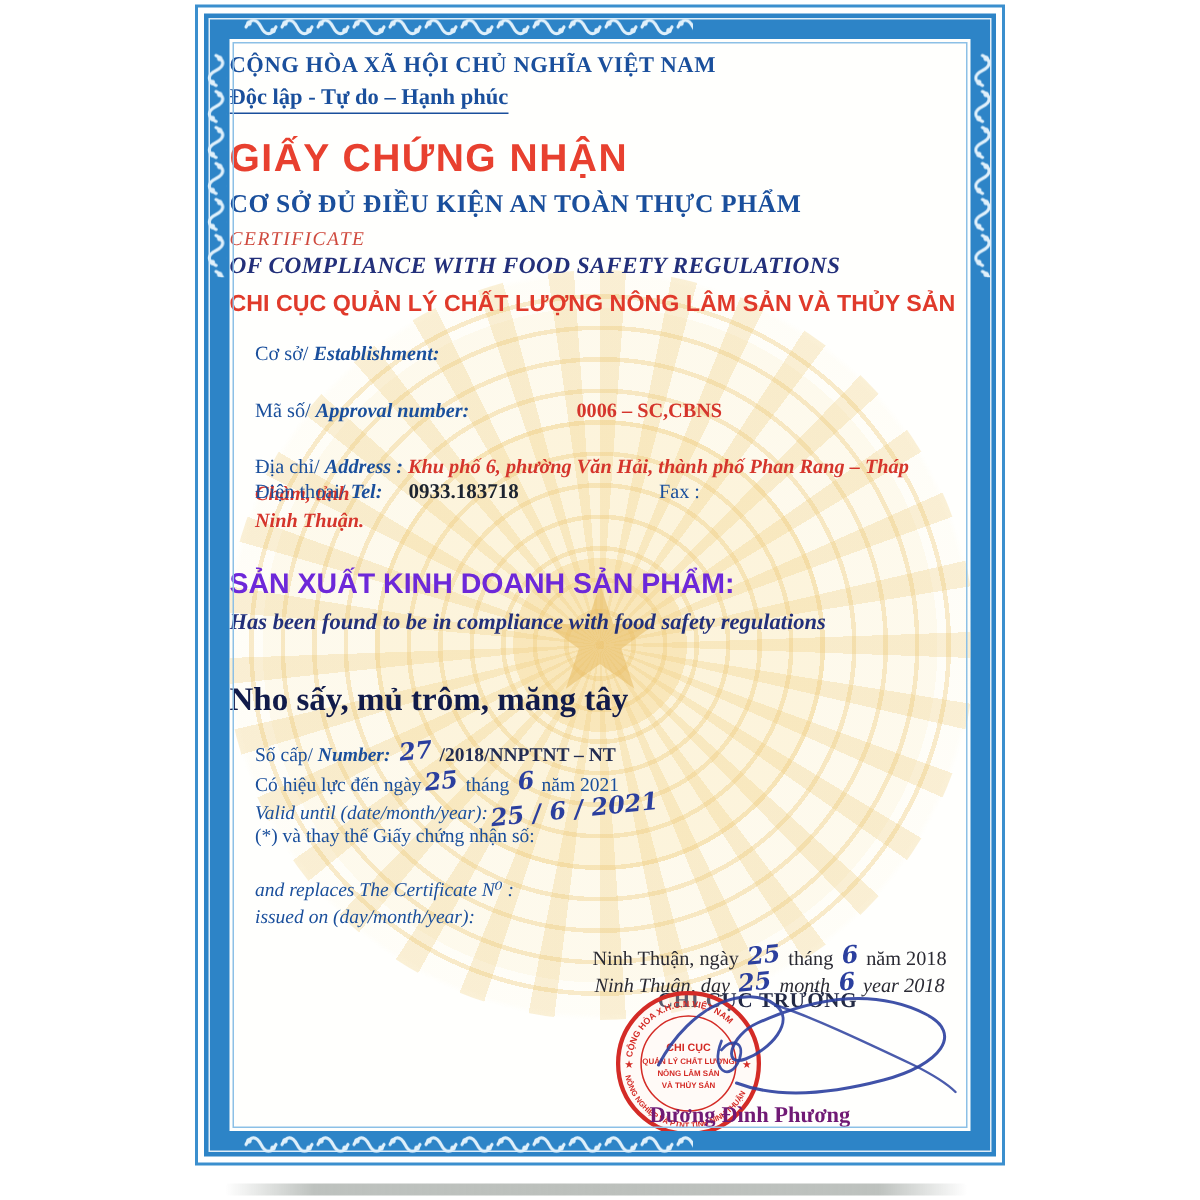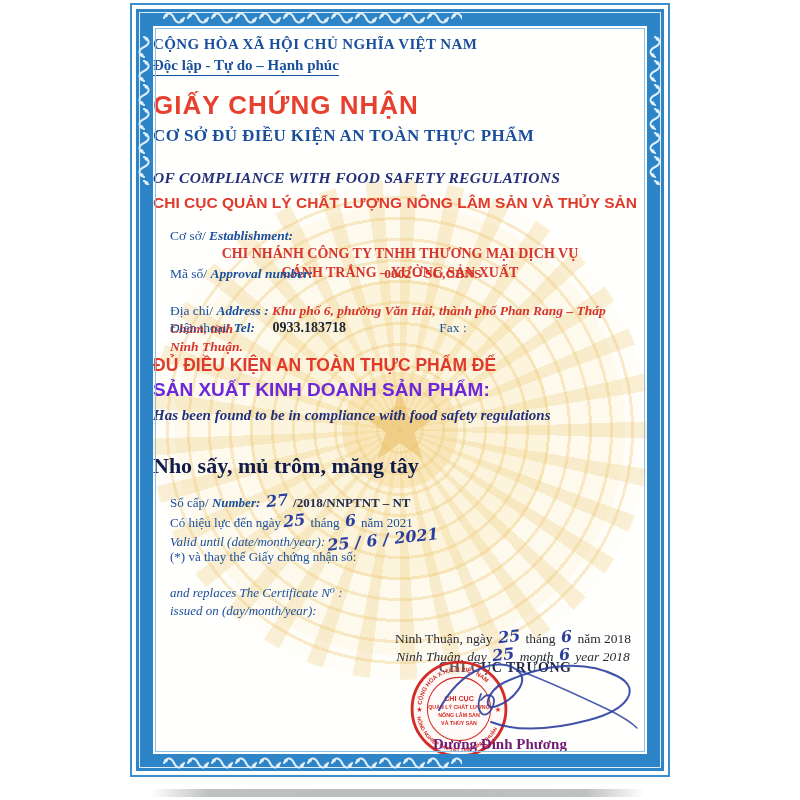--- a/index.html
+++ b/index.html
@@ -140,49 +140,45 @@
 
         <div class="layer">
 
           <div class="abs ctr nat1 blue">CỘNG HÒA XÃ HỘI CHỦ NGHĨA VIỆT NAM</div>
           <div class="abs ctr nat2 blue">
             <span>Độc lập - Tự do – Hạnh phúc</span>
           </div>
 
           <div class="abs ctr title sans">GIẤY CHỨNG NHẬN</div>
           <div class="abs ctr subvi blue">CƠ SỞ ĐỦ ĐIỀU KIỆN AN TOÀN THỰC PHẨM</div>
+          <div class="abs ctr certen">CERTIFICATE</div>
           <div class="abs ctr suben">OF COMPLIANCE WITH FOOD SAFETY REGULATIONS</div>
           <div class="abs ctr authority sans">CHI CỤC QUẢN LÝ CHẤT LƯỢNG NÔNG LÂM SẢN VÀ THỦY SẢN</div>
 
           <div class="abs row estab">
             <span class="lbl"><span>Cơ sở/</span> <span class="lblit">Establishment:</span></span>
-            <span class="val">
-              <span>CHI NHÁNH CÔNG TY TNHH THƯƠNG MẠI DỊCH VỤ</span><br>
-              <span>CÁNH TRẮNG – XƯỞNG SẢN XUẤT</span>
-            </span>
           </div>
 
           <div class="abs row approval">
             <span><span>Mã số/</span> <span class="lblit">Approval number:</span></span>
-            <span class="val">0002 – SC,CBNS</span>
+            <span class="val">0006 – SC,CBNS</span>
           </div>
 
           <div class="abs row address">
             <span><span>Địa chỉ/</span> <span class="lblit">Address :</span></span>
             <span class="val">Khu phố 6, phường Văn Hải, thành phố Phan Rang – Tháp Chàm, tỉnh</span><br>
             <span class="val">Ninh Thuận.</span>
           </div>
 
           <div class="abs row tel">
             <span><span>Điện thoại/</span> <span class="lblit">Tel:</span></span>
             <span class="val">0933.183718</span>
             <span class="fax">Fax :</span>
           </div>
 
-          <div class="abs ctr st1 sans">ĐỦ ĐIỀU KIỆN AN TOÀN THỰC PHẨM ĐỂ</div>
           <div class="abs ctr st2 sans">SẢN XUẤT KINH DOANH SẢN PHẨM:</div>
           <div class="abs ctr en1">Has been found to be in compliance with food safety regulations</div>
           <div class="abs ctr products">Nho sấy, mủ trôm, măng tây</div>
 
           <div class="abs issue num">
             <span><span>Số cấp/</span> <span class="lblit">Number:</span></span>
             <span class="hand">27</span>
             <span class="printed">/2018/NNPTNT – NT</span>
           </div>
 

